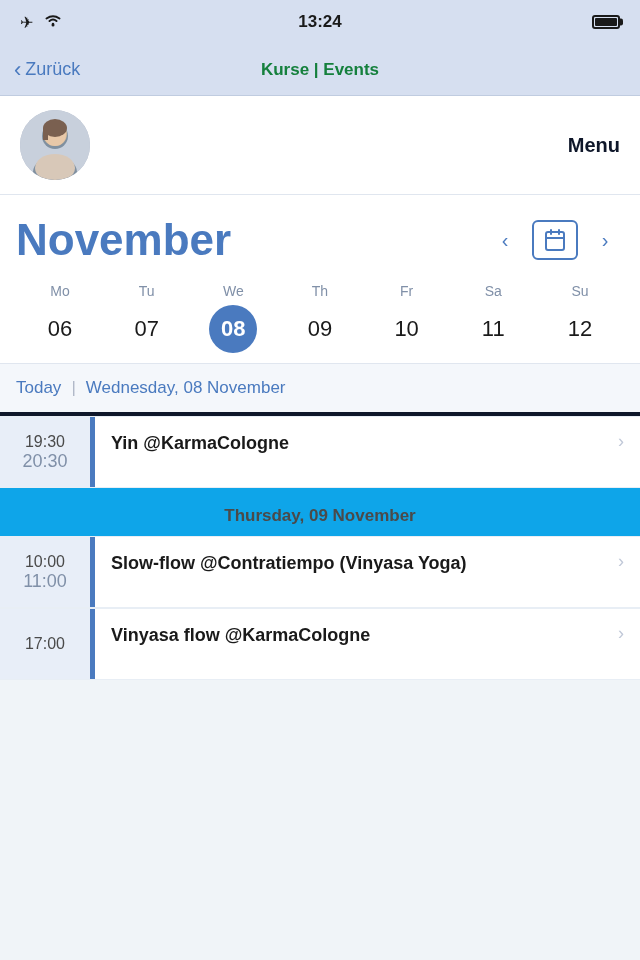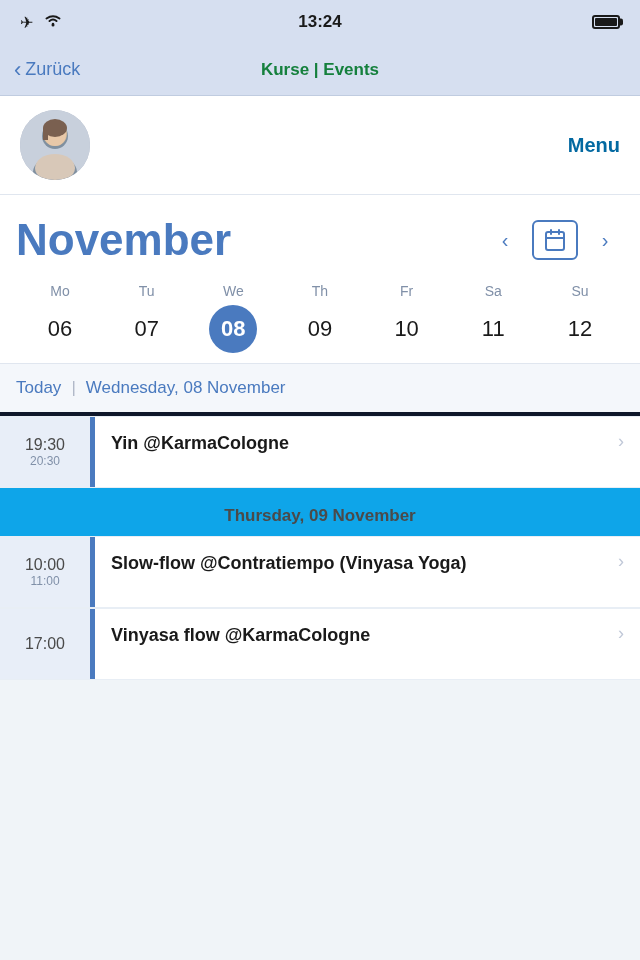--- a/index.html
+++ b/index.html
@@ -123,21 +123,21 @@
       background: #b0b8c8;
       display: flex;
       align-items: center;
       justify-content: center;
     }
     
     .avatar svg { width: 70px; height: 70px; }
     .menu-btn {
       font-size: 20px;
       font-weight: 600;
-      color: #0369a1;
+      color: #0f172a;
       cursor: pointer;
     }
 
     
     .calendar-section {
       background: white;
       padding: 20px 16px 10px 16px;
       border-bottom: 1px solid #e0e6ef;
     }
     .month-header {
@@ -265,21 +265,21 @@
       justify-content: center;
       padding: 10px 8px;
       flex-shrink: 0;
     }
     .event-time-start {
       font-size: 16px;
       font-weight: 500;
       color: #4a4a4a;
     }
     .event-time-end {
-      font-size: 12px;
+      font-size: 18px;
       color: #8090a8;
     }
     .event-bar {
       width: 5px;
       background: #4a7abf;
       flex-shrink: 0;
     }
     .event-content {
       flex: 1;
       padding: 14px 16px;

